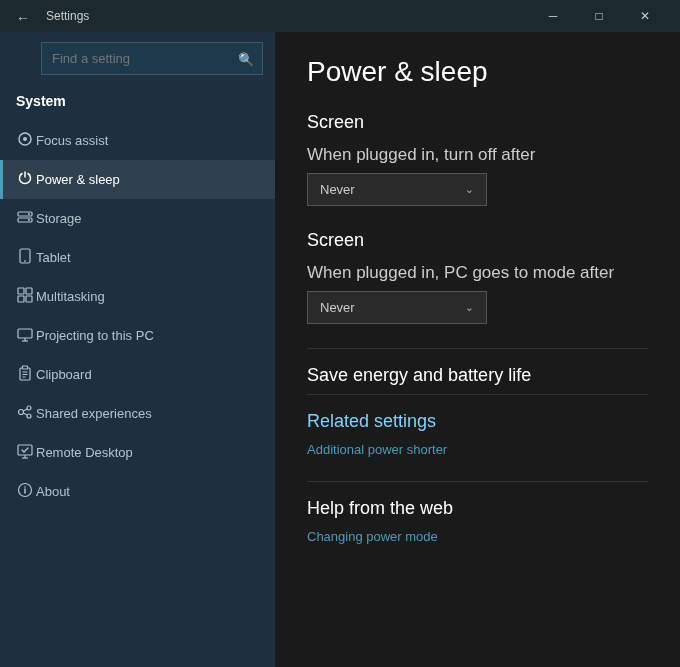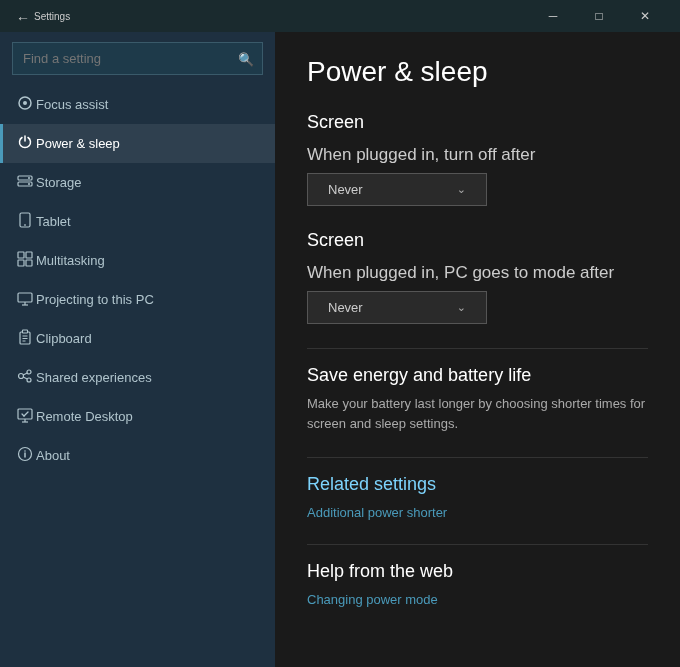--- a/index.html
+++ b/index.html
@@ -37,22 +37,22 @@
       border: none;
       color: #ccc;
       cursor: pointer;
       display: flex;
       align-items: center;
       justify-content: center;
       font-size: 12px;
     }
     .titlebar-title {
       color: #ccc;
-      font-size: 10px;
-      margin-left: 0;
+      font-size: 12px;
+      margin-left: 12px;
     }
     .back-btn {
       color: #ccc;
       background: none;
       border: none;
       cursor: pointer;
       font-size: 14px;
       padding: 4px;
     }
     .content {
@@ -64,20 +64,21 @@
     .sidebar {
       width: 275px;
       background: #1e3040;
       flex-shrink: 0;
       display: flex;
       flex-direction: column;
       overflow-y: auto;
     }
     .search-container {
       padding: 10px 12px;
+      margin-left: 29px;
     }
     .search-box {
       width: 100%;
       background: #1e3a4a;
       border: 1px solid #3a5a6a;
       color: #ccc;
       padding: 8px 32px 8px 10px;
       font-size: 13px;
       position: relative;
     }
@@ -142,21 +143,21 @@
     }
     .setting-label {
       color: #ccc;
       font-size: 17px;
       margin-bottom: 8px;
     }
     .dropdown {
       background: #2a2a2a;
       border: 1px solid #555;
       color: #ccc;
-      padding: 8px 20px;
+      padding: 8px 12px;
       font-size: 13px;
       display: flex;
       align-items: center;
       justify-content: space-between;
       width: 180px;
       cursor: pointer;
       margin-bottom: 24px;
     }
     .dropdown-arrow {
       font-size: 11px;
@@ -211,20 +212,21 @@
 
   <div class="content">
 
     <div class="sidebar">
       <div class="search-container">
         <div class="search-wrapper">
           <input class="search-box" type="text" placeholder="Find a setting" style="">
           <span class="search-icon">🔍</span>
         </div>
       </div>
+      <div class="sidebar-label">System</div>
 
       <div class="sidebar-item">
         <span class="icon">
           <svg width="16" height="16" viewBox="0 0 16 16" fill="#b0c4cc">
               <circle cx="8" cy="8" r="6" fill="none" stroke="#b0c4cc" stroke-width="1.5"></circle>
               <circle cx="8" cy="8" r="2" fill="#b0c4cc"></circle>
             </svg>
         </span>
         <span>Focus assist</span>
       </div>
@@ -347,21 +349,20 @@
 
       <h2 class="section-title">Screen</h2>
       <p class="setting-label">When plugged in, PC goes to mode after</p>
       <div class="dropdown">
         <span>Never</span>
         <span class="dropdown-arrow">⌄</span>
       </div>
 
       <div style="border-top: 1px solid #333; margin: 8px 0 16px 0;"></div>
       <h2 class="energy-title">Save energy and battery life</h2>
-      <p class="energy-desc">Make your battery last longer by choosing shorter times for screen and sleep settings.</p>
 
       <div style="border-top: 1px solid #333; margin: 8px 0 16px 0;"></div>
       <h2 class="related-title">Related settings</h2>
       <a class="link-text">Additional power shorter</a>
 
       <div style="border-top: 1px solid #333; margin: 8px 0 16px 0;"></div>
       <h2 class="help-title">Help from the web</h2>
       <a class="link-text">Changing power mode</a>
     </div>
   </div>

